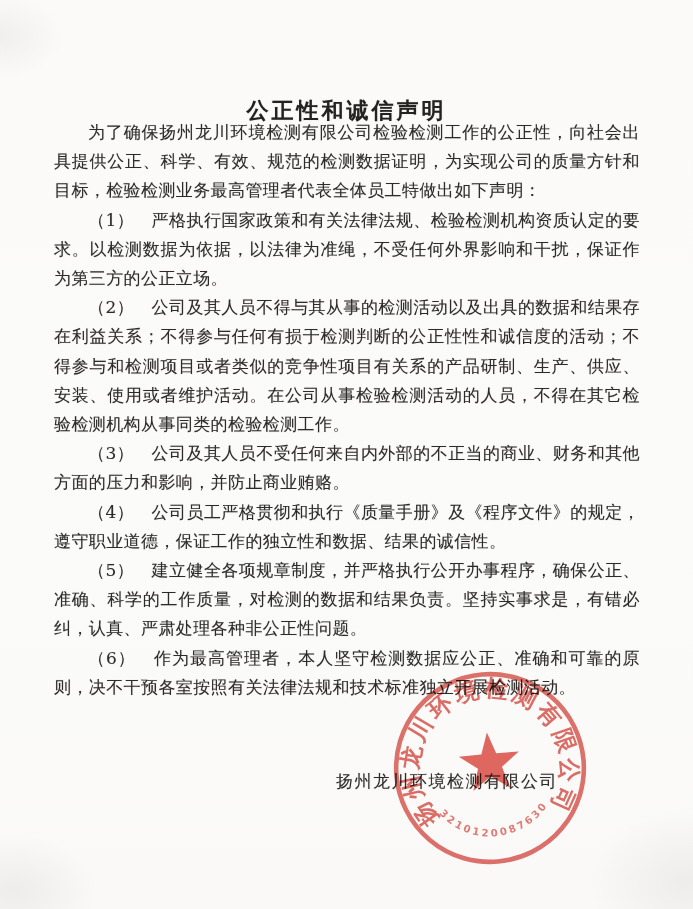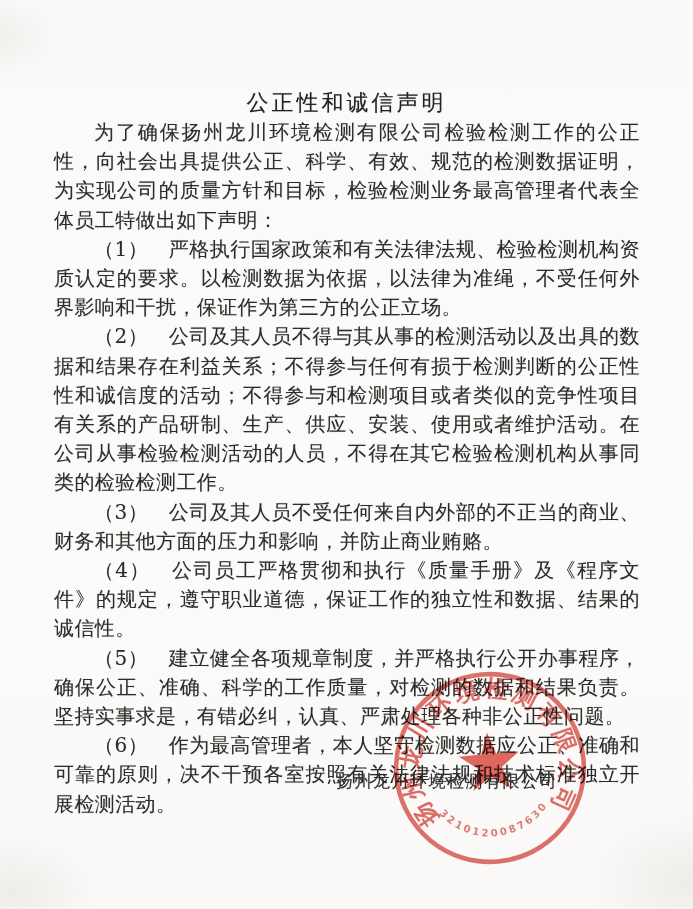--- a/index.html
+++ b/index.html
@@ -19,34 +19,34 @@
       linear-gradient(180deg, #fbfaf8 0%, #fbfbf9 60%, #faf9f7 100%);
     font-family: "DejaVu Serif", "Liberation Serif", serif;
     color: #2e2c2a;
     overflow: hidden;
   }
   .doc-title {
     position: absolute;
     top: 80px;
     left: 0;
     right: 0;
-    margin: 8px;
+    margin: 16px;
     text-align: center;
     font-size: 22px;
-    font-weight: normal;
+    font-weight: bold;
     letter-spacing: 3px;
     color: #242220;
     text-shadow: 0 0 1px rgba(70,70,70,0.35);
   }
   .doc-body {
     position: absolute;
     top: 118px;
     left: 54px;
     width: 586px;
-    font-size: 20px;
+    font-size: 17px;
     line-height: 29.2px;
     text-align: justify;
     letter-spacing: 0.4px;
     text-shadow: 0 0 1px rgba(70,70,70,0.3);
   }
   .doc-body p {
     margin: 0;
     text-indent: 2em;
   }
   .signature {

